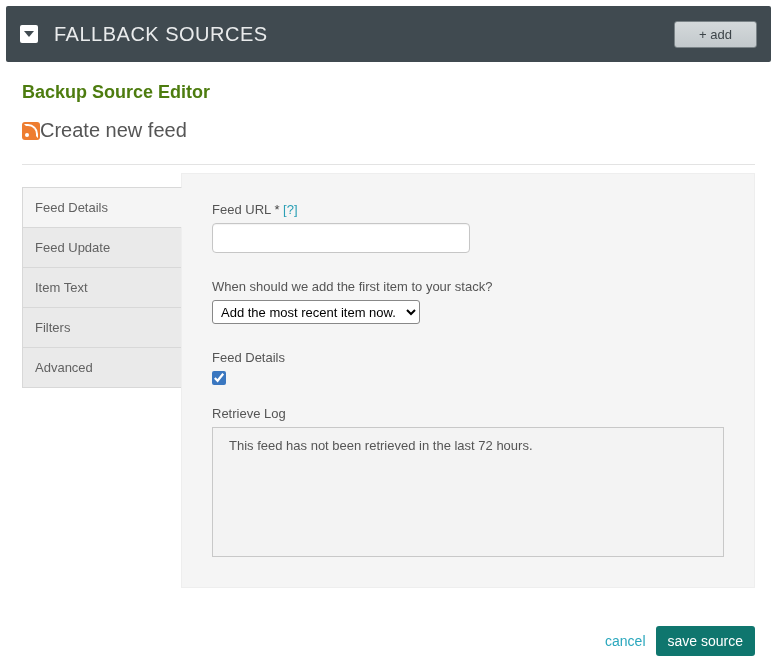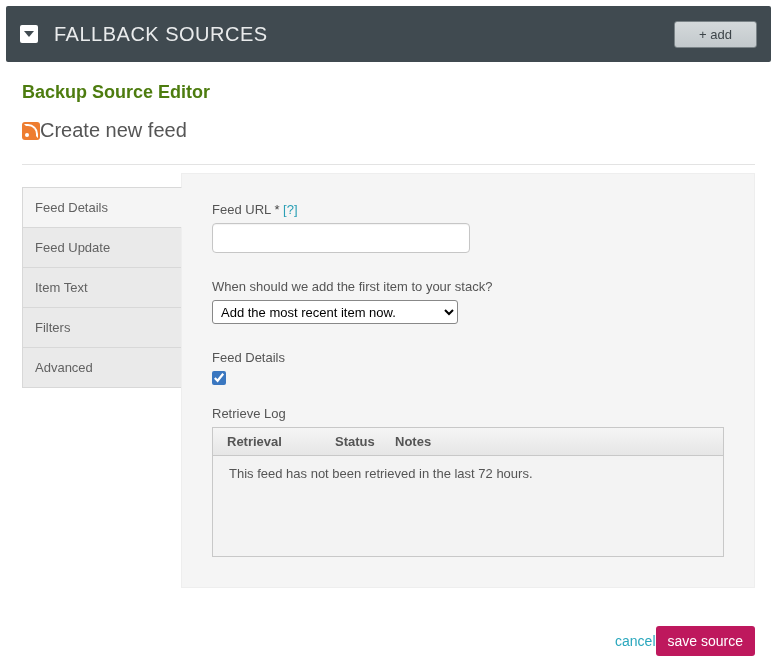--- a/index.html
+++ b/index.html
@@ -130,21 +130,21 @@
     .text-input {
       width: 258px; height: 30px;
       border: 1px solid #c6c6c6;
       border-radius: 4px;
       background: #fff;
       padding: 4px 8px;
       font-size: 13px;
       box-shadow: inset 0 1px 1px rgba(0,0,0,0.05);
     }
     .select {
-      width: 246px; height: 24px;
+      width: 208px; height: 24px;
       border: 1px solid #888;
       border-radius: 3px;
       background: #fff;
       font-size: 13px;
       padding: 1px 4px;
     }
     .field-block { margin-bottom: 26px; }
     .field-block.sm { margin-bottom: 18px; }
 
     .checkbox {
@@ -177,27 +177,27 @@
       flex: 1;
       position: relative;
       overflow-y: scroll;
       background: #f3f3f3;
       padding: 10px 16px;
       color: #555;
     }
 
     .footer {
       display: flex; justify-content: flex-end; align-items: center;
-      padding: 18px 22px 14px 0;
+      gap: 10px; padding: 18px 22px 14px 0;
     }
     .cancel-link {
       color: #2aa7bd; font-size: 14px; cursor: pointer;
     }
     .save-btn {
-      background: #be185d;
+      background: #0f766e;
       color: #fff;
       border: none;
       border-radius: 3px;
       padding: 7px 12px;
       font-size: 14px;
       cursor: pointer;
     }
   </style>
 </head>
 <body>
@@ -247,25 +247,20 @@
       </div>
 
       <div class="field-block sm">
         <div class="field-label">Feed Details</div>
         <input type="checkbox" class="checkbox" checked="" style="">
       </div>
 
       <div>
         <div class="log-label">Retrieve Log</div>
         <div class="log-box">
-          <div class="log-head">
-            <span class="col-ret">Retrieval</span>
-            <span class="col-stat">Status</span>
-            <span class="col-notes">Notes</span>
-          </div>
           <div class="log-body">
             <span>This feed has not been retrieved in the last 72 hours.</span>
           </div>
         </div>
       </div>
 
     </div>
   </div>
 </div>
 

